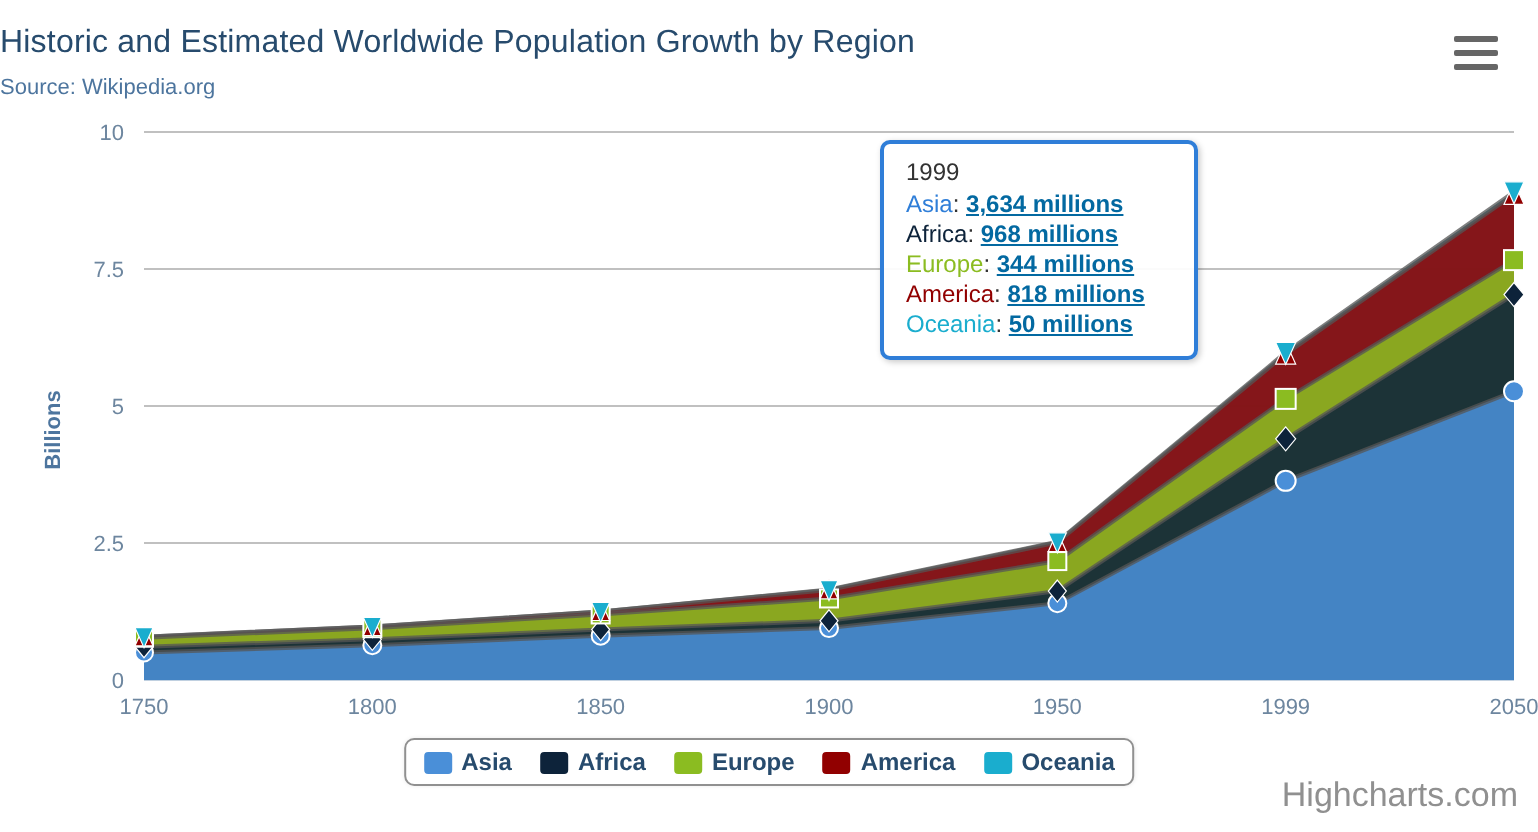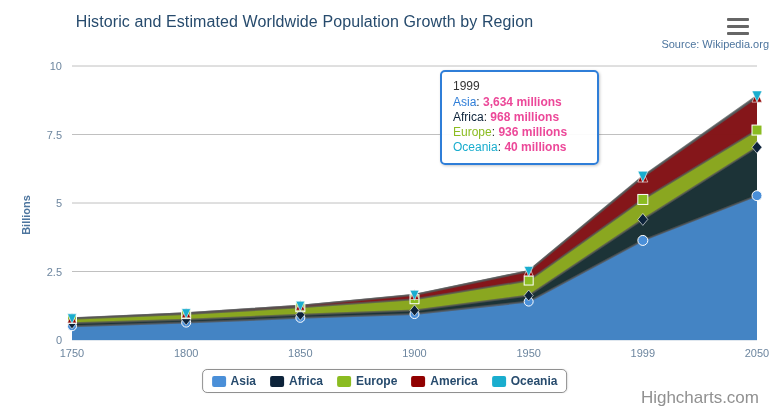--- a/index.html
+++ b/index.html
@@ -21,32 +21,32 @@
     height: 416px;
     background: #ffffff;
   }
 
   
   .chart-title {
     position: absolute;
     top: 13px;
     left: 0;
     width: 609px;
-    text-align: center;
+    text-align: left;
     font-size: 16px;
     font-weight: normal;
     color: #274b6d;
     letter-spacing: 0.1px;
   }
   .chart-subtitle {
     position: absolute;
     top: 38px;
     left: 0;
     width: 769px;
-    text-align: right;
+    text-align: left;
     font-size: 11px;
     color: #4d759e;
   }
 
   
   .context-button {
     position: absolute;
     top: 16px;
     right: 16px;
     width: 24px;
@@ -143,21 +143,21 @@
     color: #333333;
     margin-bottom: 2px;
   }
   .tooltip-row {
     font-size: 12px;
     color: #333333;
     line-height: 15px;
     white-space: nowrap;
   }
   .tooltip-series { font-weight: normal; }
-  .tooltip-value { font-weight: bold; color: #ec4899; }
+  .tooltip-value { font-weight: bold; color: #0369a1; text-decoration: underline; }
 
   
   .credits {
     position: absolute;
     right: 10px;
     bottom: 8px;
     font-size: 17px;
     color: #909090;
     cursor: pointer;
   }
@@ -263,20 +263,21 @@
         <span class="legend-swatch" style="background: rgb(26, 173, 206);"></span>
         <span class="legend-label">Oceania</span>
       </div>
     </div>
 
   <div class="tooltip">
     <div class="tooltip-header">1999</div>
     <div id="tooltip-rows">
         <div class="tooltip-row"><span class="tooltip-series" style="color: rgb(47, 126, 216);">Asia</span><span>: </span><span class="tooltip-value">3,634 millions</span></div>
         <div class="tooltip-row"><span class="tooltip-series" style="color: rgb(13, 35, 58);">Africa</span><span>: </span><span class="tooltip-value">968 millions</span></div>
-        <div class="tooltip-row"><span class="tooltip-series" style="color: rgb(139, 188, 33);">Europe</span><span>: </span><span class="tooltip-value">936 millions</span></div>
-        <div class="tooltip-row"><span class="tooltip-series" style="color: rgb(26, 173, 206);">Oceania</span><span>: </span><span class="tooltip-value">40 millions</span></div>
+        <div class="tooltip-row"><span class="tooltip-series" style="color: rgb(139, 188, 33);">Europe</span><span>: </span><span class="tooltip-value">344 millions</span></div>
+        <div class="tooltip-row"><span class="tooltip-series" style="color: rgb(145, 0, 0);">America</span><span>: </span><span class="tooltip-value">818 millions</span></div>
+        <div class="tooltip-row"><span class="tooltip-series" style="color: rgb(26, 173, 206);">Oceania</span><span>: </span><span class="tooltip-value">50 millions</span></div>
       </div>
   </div>
 
   <div class="credits">Highcharts.com</div>
 
 </div>
 
 </body></html>

